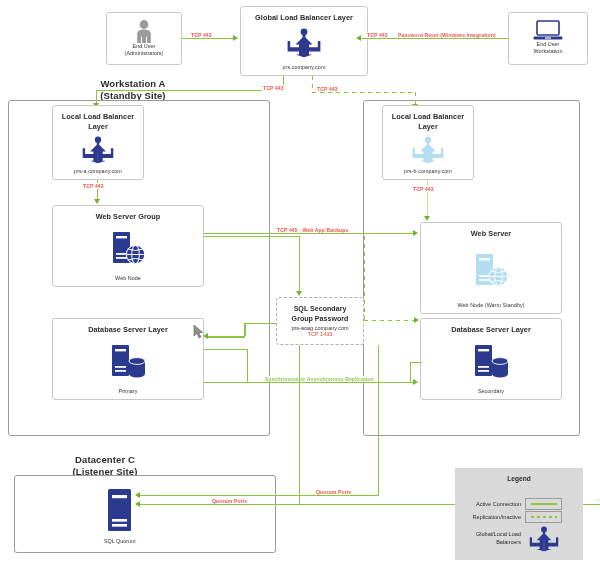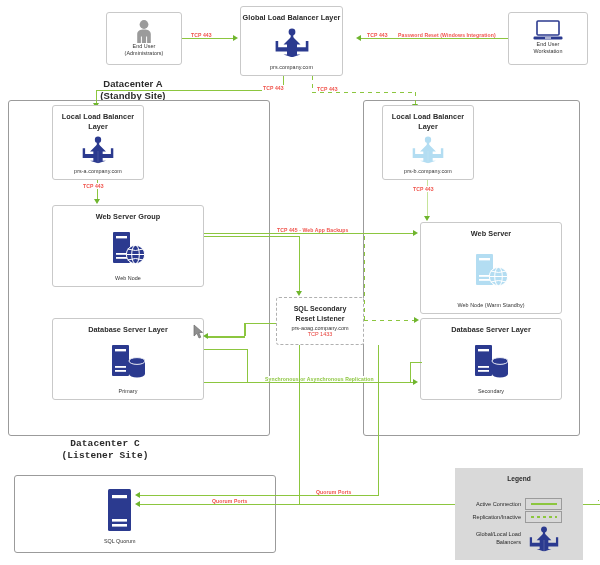--- a/index.html
+++ b/index.html
@@ -152,21 +152,21 @@
         <circle cx="10" cy="5.5" r="4.4" fill="#9b9b9b"></circle>
         <path d="M3.2 24 L3.2 15.2 C3.2 11.8 6.2 10.4 10 10.4 C13.8 10.4 16.8 11.8 16.8 15.2 L16.8 24 L13.1 24 L13.1 17.6 L12.1 17.6 L12.1 24 L7.9 24 L7.9 17.6 L6.9 17.6 L6.9 24 Z" fill="#9b9b9b"></path>
       </svg>
     </div>
     <div class="n-sub" style="padding-bottom:2px;">
       <span>End User</span><br>
       <span>(Administrators)</span>
     </div>
   </div>
 
-  <div class="node" style="left:240px; top:6px; width:103px; height:70px;">
+  <div class="node" style="left:240px; top:6px; width:128px; height:70px;">
     <div class="n-title">Global Load Balancer Layer</div>
     <div class="n-icon">
       <svg width="34" height="30" viewBox="0 0 34 30">
         <circle cx="17" cy="4" r="3.4" fill="#2b3a8f"></circle>
         <rect x="15.7" y="4" width="2.6" height="12" fill="#2b3a8f"></rect>
         <path d="M16 9 L8.5 16.5 L12 16.5 L12 19.3 L3.2 19.3 L3.2 13 L0.6 13 L0.6 23.6 L12 23.6 L12 26.4 L8.5 26.4 L16 29 Z" fill="#2b3a8f"></path>
         <path d="M18 9 L25.5 16.5 L22 16.5 L22 19.3 L30.8 19.3 L30.8 13 L33.4 13 L33.4 23.6 L22 23.6 L22 26.4 L25.5 26.4 L18 29 Z" fill="#2b3a8f"></path>
         <rect x="16" y="15" width="2" height="14" fill="#2b3a8f"></rect>
       </svg>
     </div>
@@ -190,24 +190,24 @@
   <div class="ln lnh" style="left:182px; top:38px; width:52px;"></div>
   <div class="arw arw-r" style="left:233px; top:35px;"></div>
   <div class="lbl" style="left:190px; top:32px;">TCP 443</div>
 
   <div class="ln lnh" style="left:358px; top:38px; width:150px;"></div>
   <div class="arw arw-l" style="left:356px; top:35px;"></div>
   <div class="lbl" style="left:366px; top:32px;">TCP 443</div>
   <div class="lbl" style="left:397px; top:32px;">Password Reset (Windows Integration)</div>
 
   <div class="dc-title" style="left:48px; top:78px; width:170px;">
-    <span>Datacenter A</span><br>
+    <span>Workstation A</span><br>
     <span>(Standby Site)</span>
   </div>
-  <div class="dc-title" style="left:20px; top:438px; width:170px;font-family:Liberation Mono, monospace;">
+  <div class="dc-title" style="left:20px; top:454px; width:170px;">
     <span>Datacenter C</span><br>
     <span>(Listener Site)</span>
   </div>
 
   <div class="dc-box" style="left:8px; top:100px; width:262px; height:336px;"></div>
   <div class="dc-box" style="left:363px; top:100px; width:217px; height:336px;"></div>
   <div class="dc-box" style="left:14px; top:475px; width:262px; height:78px;"></div>
 
   <div class="ln lnv" style="left:283px; top:76px; width:1px; height:14px;"></div>
   <div class="ln lnh" style="left:96px; top:90px; width:188px;"></div>
@@ -325,21 +325,21 @@
     <div class="n-sub">Secondary</div>
   </div>
 
   <div class="ln lnv" style="left:427px; top:180px; height:37px; background:#c6e49a;"></div>
   <div class="arw arw-d" style="left:424px; top:216px;"></div>
   <div class="lbl" style="left:412px; top:186px;">TCP 443</div>
 
   <div class="listener" style="left:276px; top:297px; width:88px; height:48px;">
     <div class="l-title">
       <span>SQL Secondary</span><br>
-      <span>Reset Listener</span>
+      <span>Group Password</span>
     </div>
     <div class="l-fqdn">prs-aoag.company.com</div>
     <div class="l-port">TCP 1433</div>
   </div>
 
   <div class="ln lnh" style="left:204px; top:236px; width:96px;"></div>
   <div class="ln lnv" style="left:299px; top:236px; height:56px;"></div>
   <div class="arw arw-d" style="left:296px; top:291px;"></div>
 
   <div class="ln lnh" style="left:204px; top:233px; width:210px;"></div>

